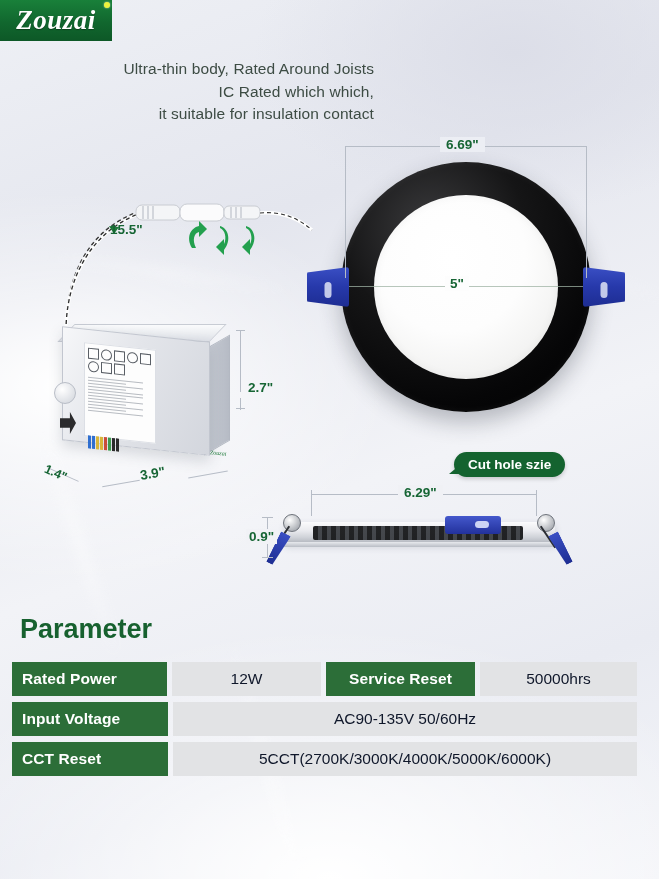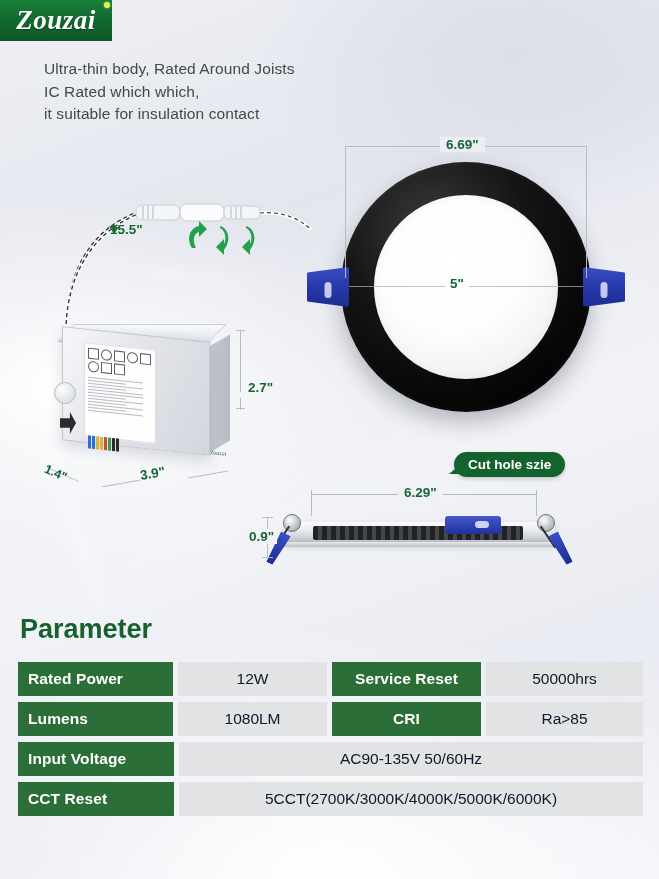--- a/index.html
+++ b/index.html
@@ -8,20 +8,21 @@
     font-family:"Liberation Sans",sans-serif;
     background:#f2f3f7;
   }
   #page{
     position:relative;width:659px;height:879px;overflow:hidden;
     background:
       radial-gradient(ellipse 420px 260px at 78% 6%, #dcdee8 0%, rgba(220,222,232,0) 62%),
       radial-gradient(ellipse 500px 300px at 10% 44%, #ffffff 0%, rgba(255,255,255,0) 65%),
       radial-gradient(ellipse 700px 420px at 50% 100%, #ffffff 0%, rgba(255,255,255,0) 60%),
       linear-gradient(160deg,#eef0f5 0%,#e4e6ee 28%,#f2f3f7 55%,#e9ebf2 78%,#f4f5f9 100%);
+    text-align: right;
   }
   
   .streak{position:absolute;background:linear-gradient(90deg,rgba(255,255,255,0) 0%,rgba(255,255,255,.85) 50%,rgba(255,255,255,0) 100%);
     filter:blur(6px);pointer-events:none;}
 
   
   .logo{
     position:absolute;left:0;top:0;width:112px;height:41px;
     background:linear-gradient(180deg,#19803a 0%,#11672e 55%,#0d5827 100%);
     display:flex;align-items:center;justify-content:center;
@@ -121,21 +122,21 @@
   .bubble{
     position:absolute;left:454px;top:452px;padding:5px 14px;border-radius:14px;
     background:#14632f;color:#ffffff;font-weight:bold;font-size:13.5px;white-space:nowrap;
     box-shadow:0 2px 4px rgba(0,0,0,.18);
   }
   .bubble:after{content:"";position:absolute;left:-5px;bottom:3px;width:12px;height:10px;
     background:#14632f;clip-path:polygon(100% 0,100% 100%,0 100%);}
 
   
   .param-title{position:absolute;left:20px;top:614px;font-size:27px;font-weight:bold;color:#17612f;}
-  .table{position:absolute;left:18px;top:662px;width:625px;}
+  .table{position:absolute;left:12px;top:662px;width:625px;}
   .row{display:flex;gap:5px;margin-bottom:6px;height:34px;}
   .cell{display:flex;align-items:center;justify-content:center;font-size:15.5px;}
   .cell.lab{background:#2c6e38;color:#ffffff;font-weight:bold;letter-spacing:.1px;}
   .cell.val{background:#e2e3e5;color:#0f172a;}
   .c-lab1{width:156px;justify-content:flex-start;padding-left:10px;box-sizing:border-box;}
   .c-val1{width:150px;}
   .c-lab2{width:150px;}
   .c-val2{width:158px;}
   .c-labw{width:156px;justify-content:flex-start;padding-left:10px;box-sizing:border-box;}
   .c-valw{flex:1;}
@@ -295,26 +296,20 @@
   <div class="param-title">Parameter</div>
 
   <div class="table">
     <div class="row">
       <div class="cell lab c-lab1">Rated Power</div>
       <div class="cell val c-val1">12W</div>
       <div class="cell lab c-lab2">Service Reset</div>
       <div class="cell val c-val2">50000hrs</div>
     </div>
     <div class="row">
-      <div class="cell lab c-lab1">Lumens</div>
-      <div class="cell val c-val1">1080LM</div>
-      <div class="cell lab c-lab2">CRI</div>
-      <div class="cell val c-val2">Ra&gt;85</div>
-    </div>
-    <div class="row">
       <div class="cell lab c-labw">Input Voltage</div>
       <div class="cell val c-valw">AC90-135V  50/60Hz</div>
     </div>
     <div class="row">
       <div class="cell lab c-labw">CCT Reset</div>
       <div class="cell val c-valw">5CCT(2700K/3000K/4000K/5000K/6000K)</div>
     </div>
   </div>
 
 </div>

